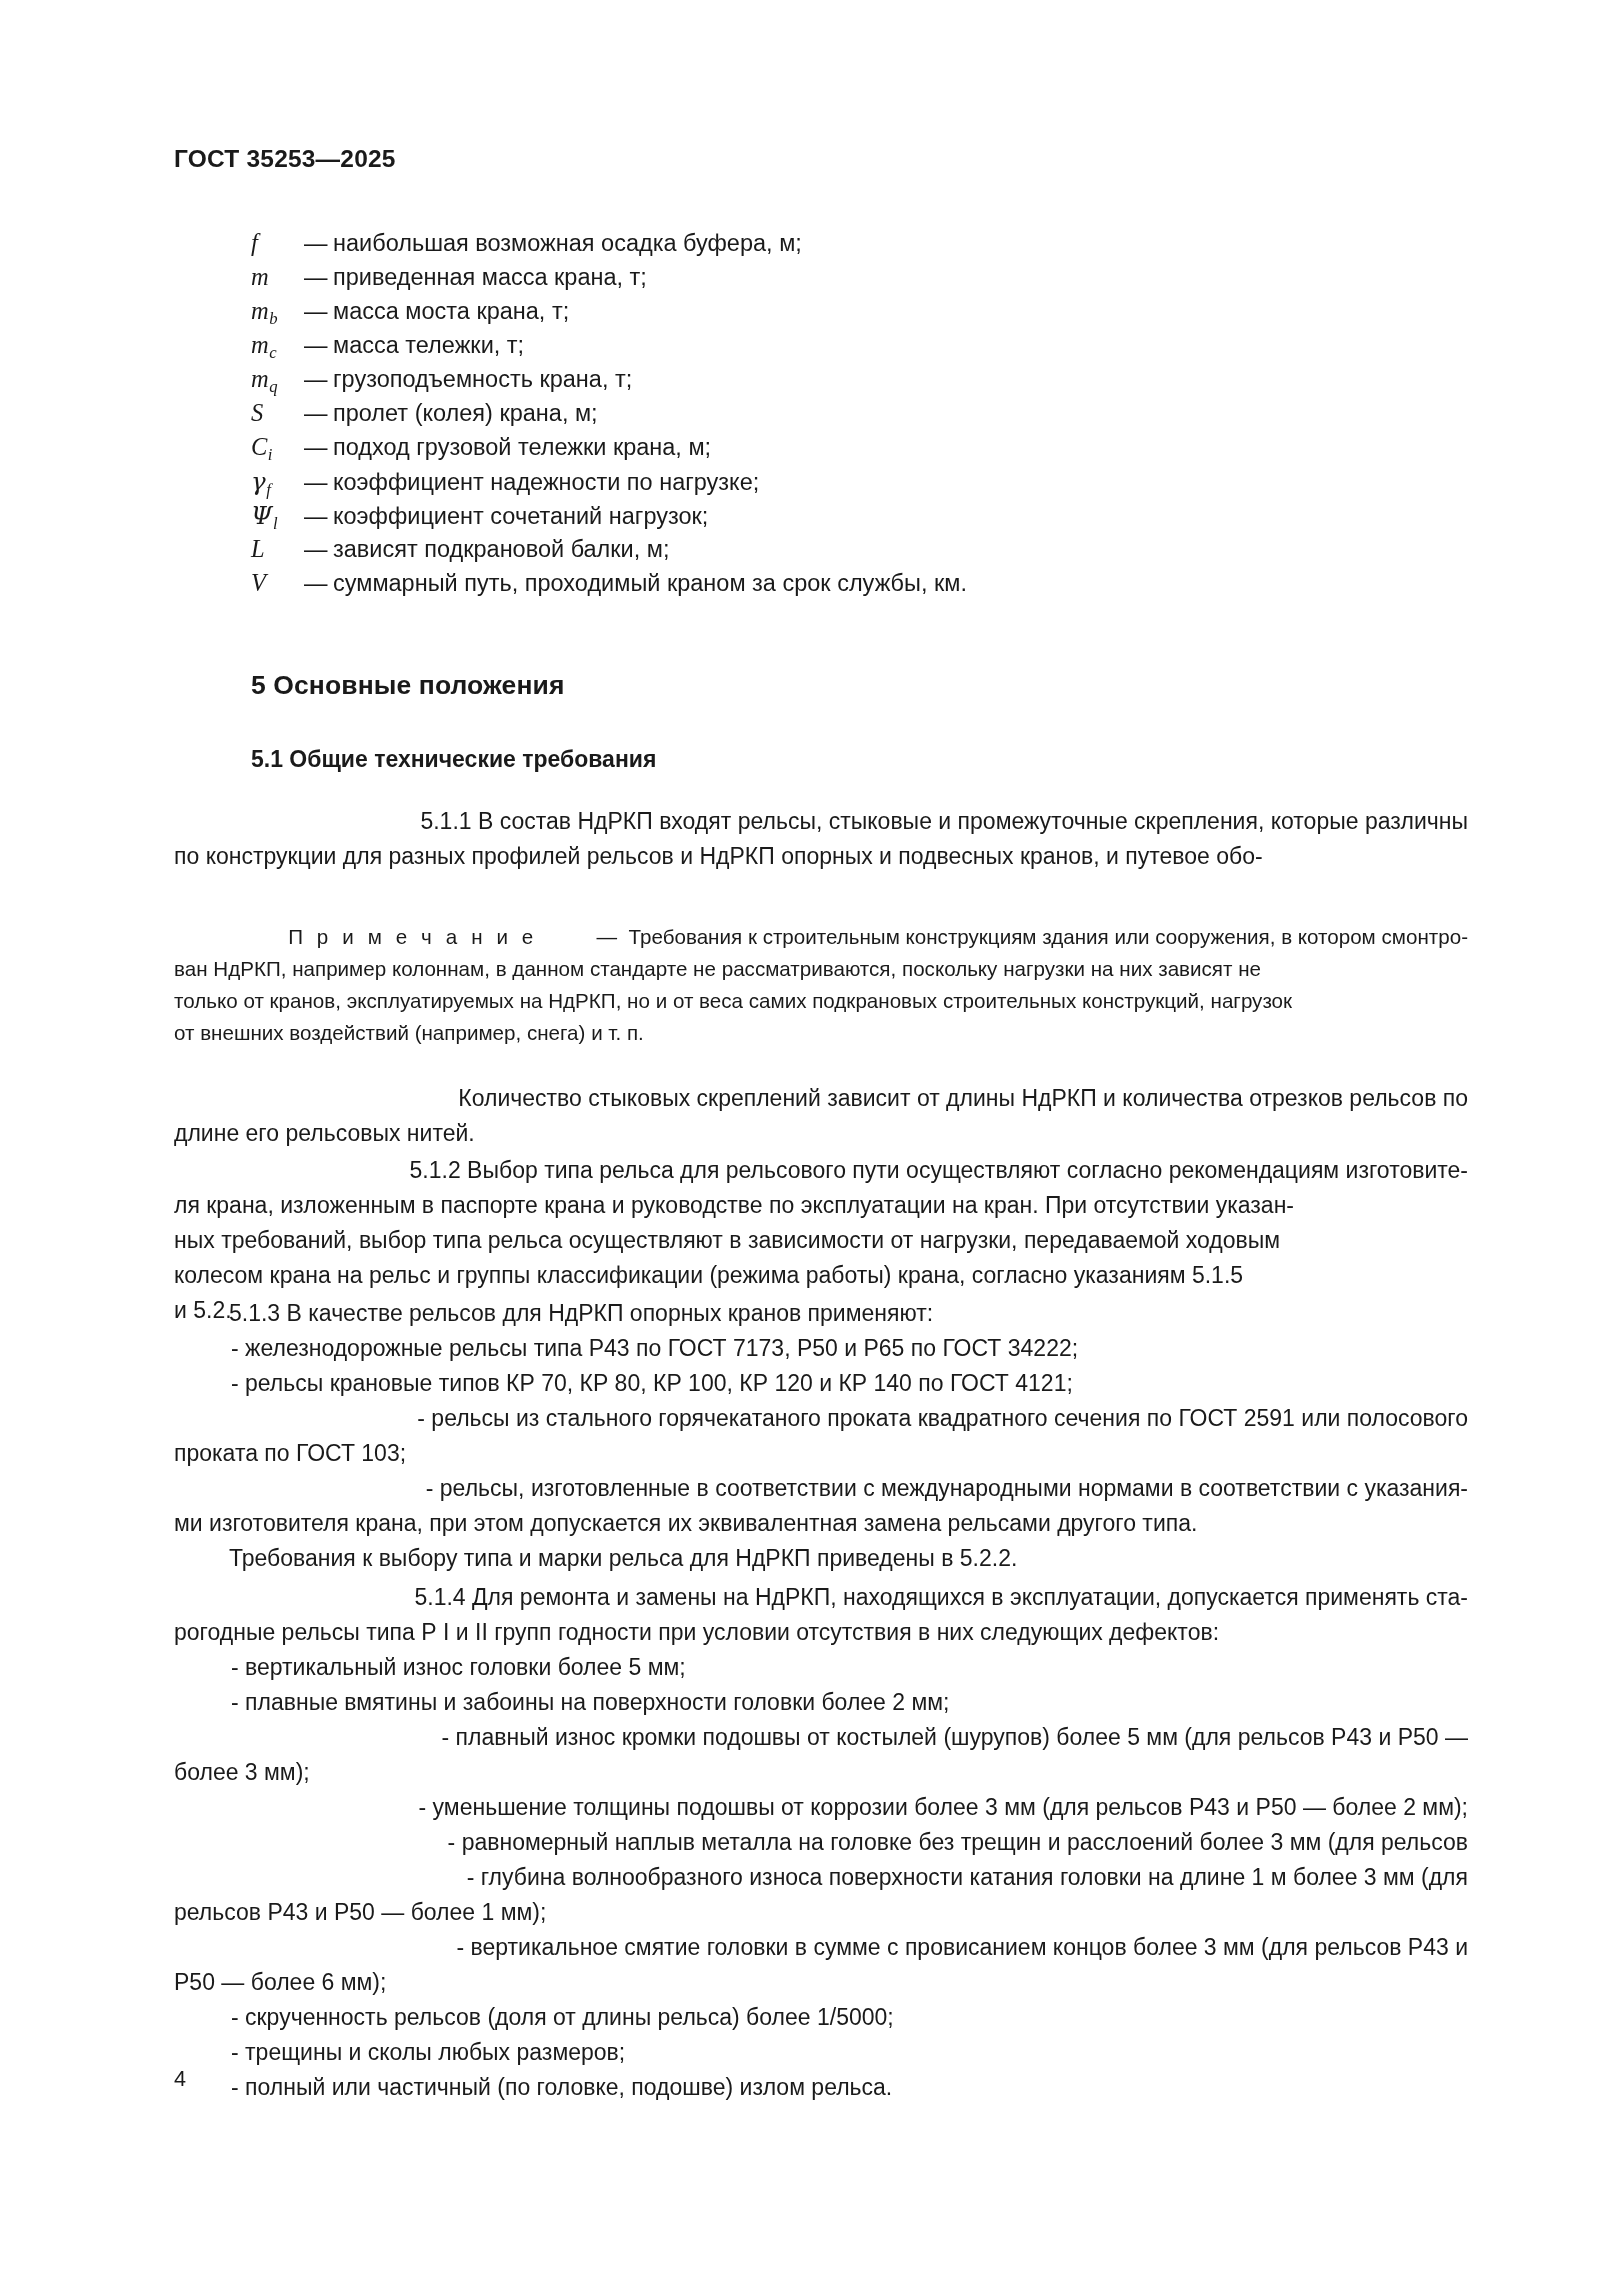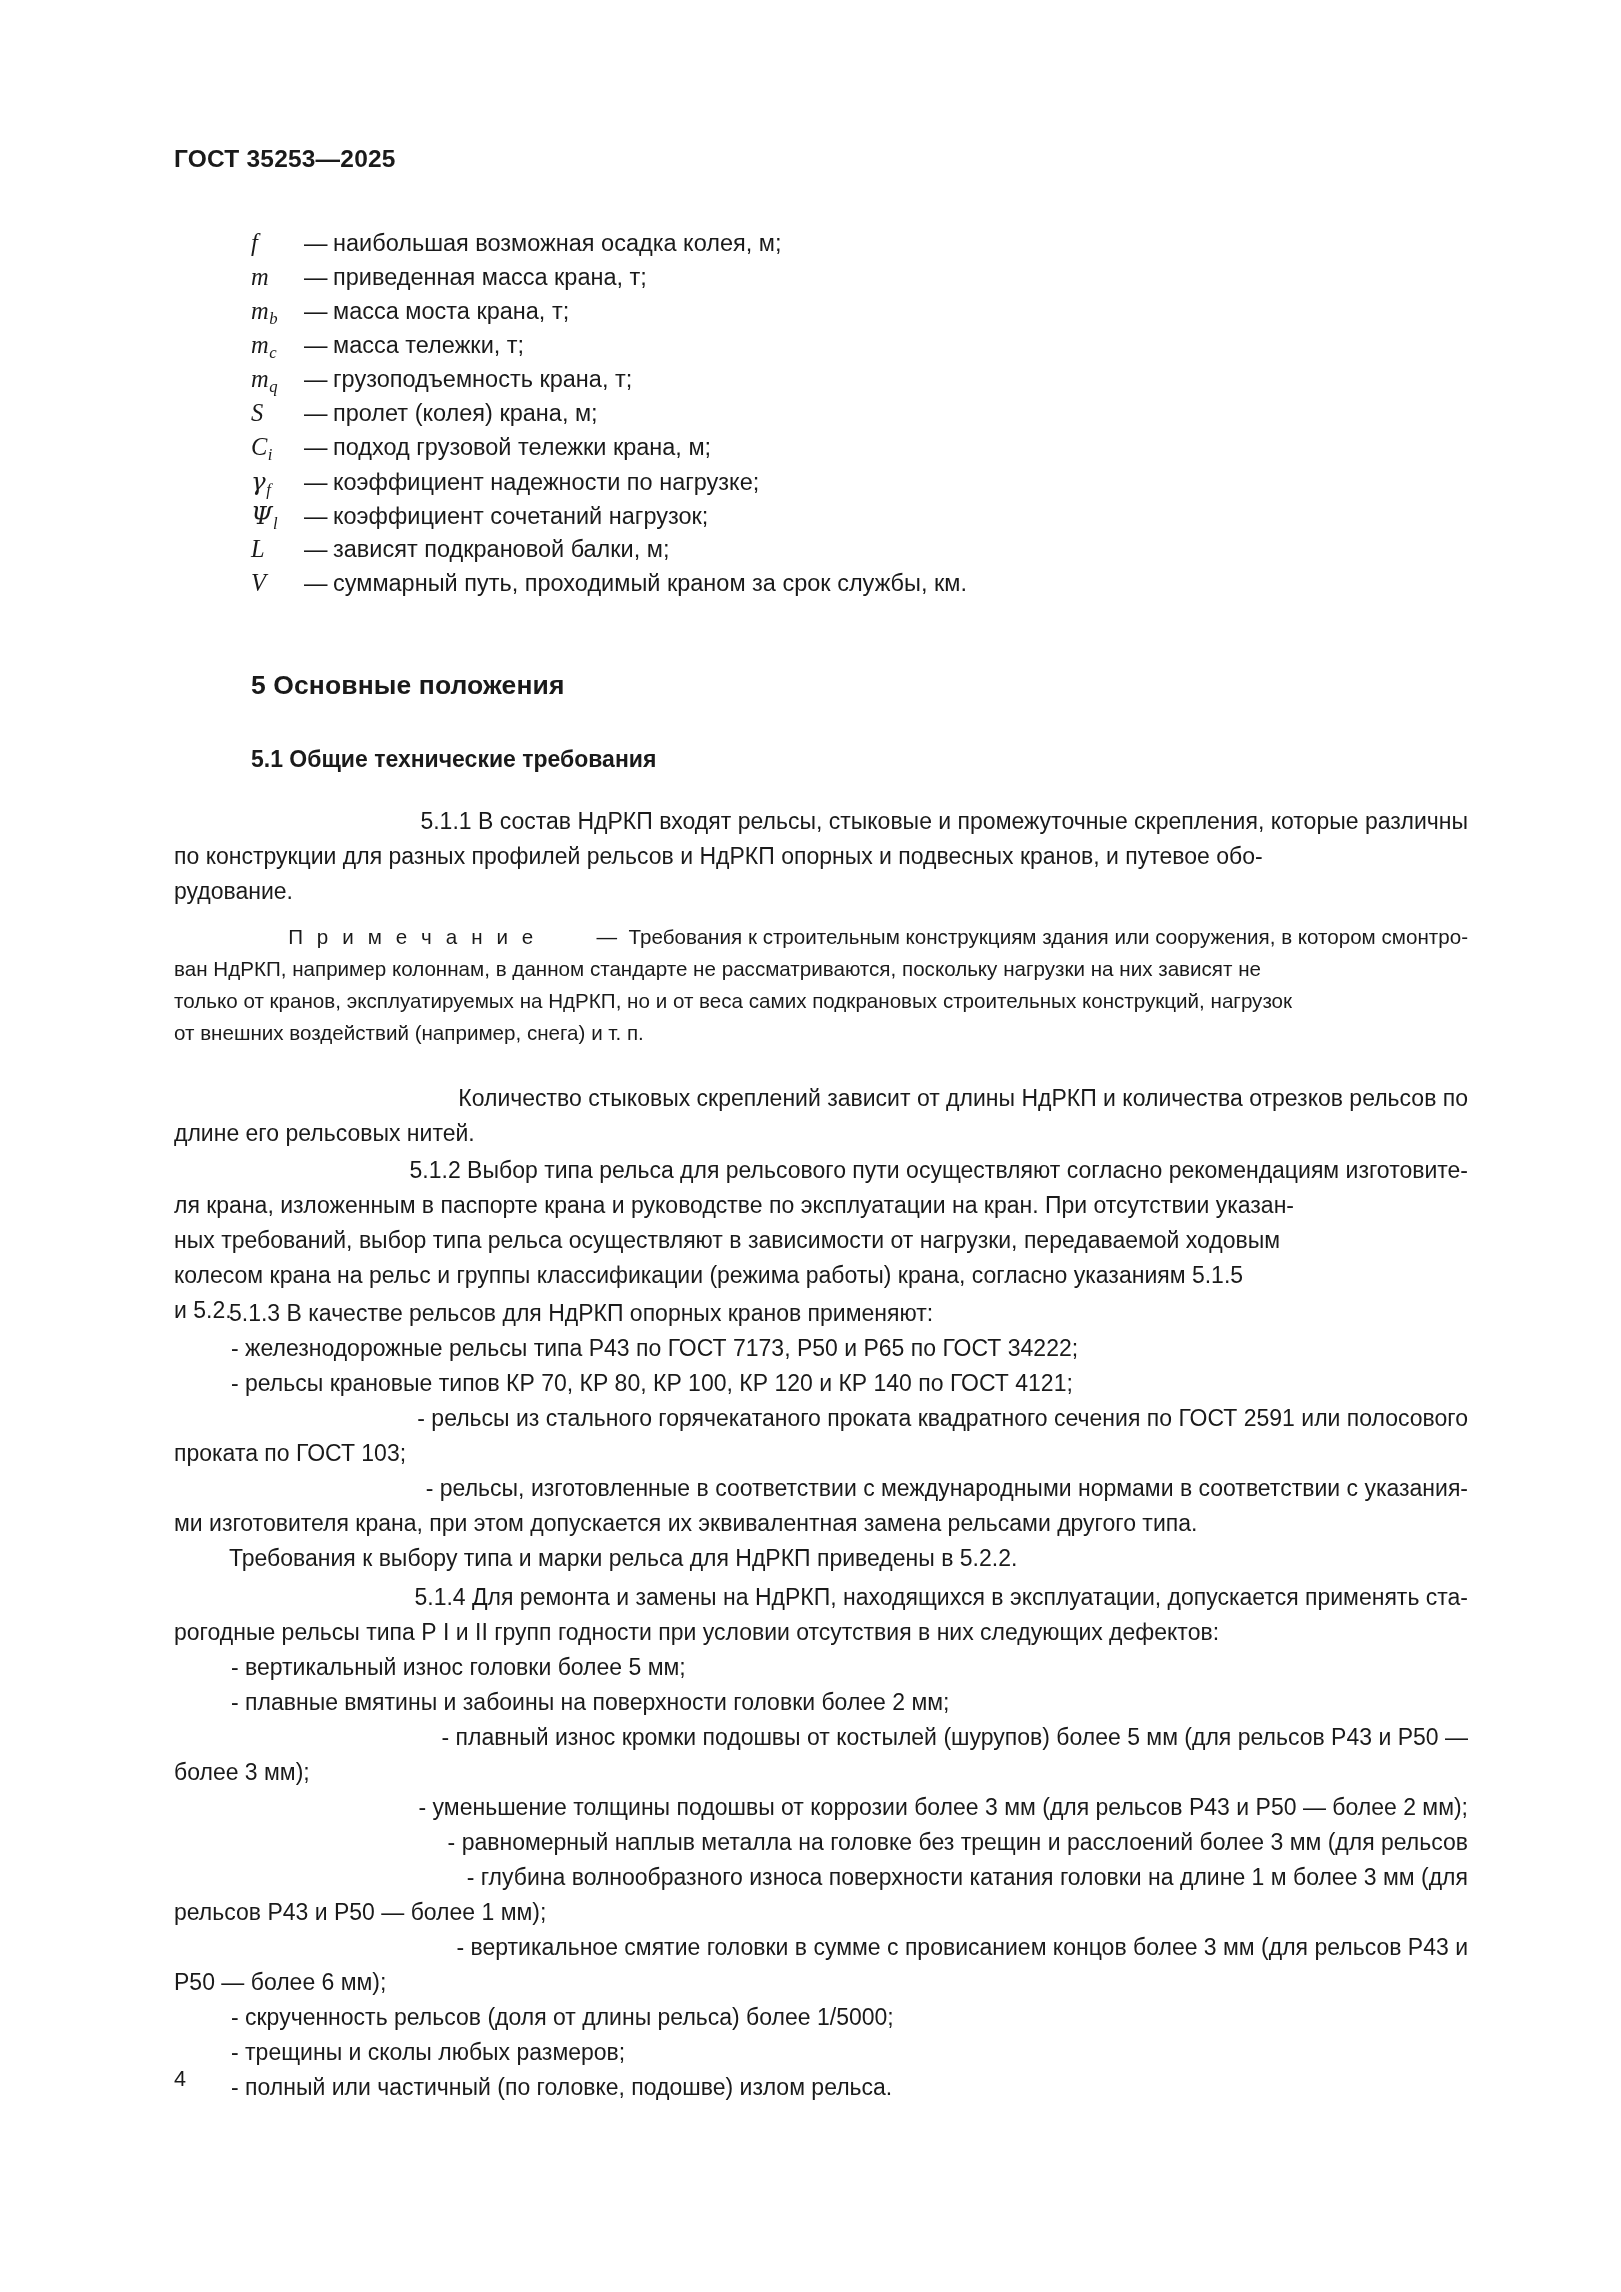--- a/index.html
+++ b/index.html
@@ -134,21 +134,21 @@
 <body>
 
 <div class="page">
 
   <div class="doc-header">ГОСТ 35253—2025</div>
 
   <div class="symbols">
     <div class="sym-row">
       <span class="sym-key"><i>f</i></span>
       <span class="sym-dash">—</span>
-      <span class="sym-text">наибольшая возможная осадка колея, м;</span>
+      <span class="sym-text">наибольшая возможная осадка буфера, м;</span>
     </div>
     <div class="sym-row">
       <span class="sym-key"><i>m</i></span>
       <span class="sym-dash">—</span>
       <span class="sym-text">приведенная масса крана, т;</span>
     </div>
     <div class="sym-row">
       <span class="sym-key"><i>m</i><sub>b</sub></span>
       <span class="sym-dash">—</span>
       <span class="sym-text">масса моста крана, т;</span>
@@ -199,21 +199,20 @@
   <h3 class="subsec">5.1 Общие технические требования</h3>
 
   <div class="body-block" style="top: 804px;">
     <span class="pline just">
         <span class="ind"></span>
         <span style="display: inline-flex;"><span style="white-space: pre;">5.1.1</span><span class="__gap" style="white-space: pre;"> </span><span style="white-space: pre;">В</span><span class="__gap" style="white-space: pre;"> </span><span style="white-space: pre;">состав</span><span class="__gap" style="white-space: pre;"> </span><span style="white-space: pre;">НдРКП</span><span class="__gap" style="white-space: pre;"> </span><span style="white-space: pre;">входят</span><span class="__gap" style="white-space: pre;"> </span><span style="white-space: pre;">рельсы,</span><span class="__gap" style="white-space: pre;"> </span><span style="white-space: pre;">стыковые</span><span class="__gap" style="white-space: pre;"> </span><span style="white-space: pre;">и</span><span class="__gap" style="white-space: pre;"> </span><span style="white-space: pre;">промежуточные</span><span class="__gap" style="white-space: pre;"> </span><span style="white-space: pre;">скрепления,</span><span class="__gap" style="white-space: pre;"> </span><span style="white-space: pre;">которые</span><span class="__gap" style="white-space: pre;"> </span><span style="white-space: pre;">различны</span></span>
       </span>
     <span class="pline just">
         <span style="display: inline-flex;"><span style="white-space: pre;">по</span><span class="__gap" style="white-space: pre;"> </span><span style="white-space: pre;">конструкции</span><span class="__gap" style="white-space: pre;"> </span><span style="white-space: pre;">для</span><span class="__gap" style="white-space: pre;"> </span><span style="white-space: pre;">разных</span><span class="__gap" style="white-space: pre;"> </span><span style="white-space: pre;">профилей</span><span class="__gap" style="white-space: pre;"> </span><span style="white-space: pre;">рельсов</span><span class="__gap" style="white-space: pre;"> </span><span style="white-space: pre;">и</span><span class="__gap" style="white-space: pre;"> </span><span style="white-space: pre;">НдРКП</span><span class="__gap" style="white-space: pre;"> </span><span style="white-space: pre;">опорных</span><span class="__gap" style="white-space: pre;"> </span><span style="white-space: pre;">и</span><span class="__gap" style="white-space: pre;"> </span><span style="white-space: pre;">подвесных</span><span class="__gap" style="white-space: pre;"> </span><span style="white-space: pre;">кранов,</span><span class="__gap" style="white-space: pre;"> </span><span style="white-space: pre;">и</span><span class="__gap" style="white-space: pre;"> </span><span style="white-space: pre;">путевое</span><span class="__gap" style="white-space: pre;"> </span><span style="white-space: pre;">обо-</span></span>
       </span>
-    <span class="pline">рудование.</span>
   </div>
 
   <div class="body-block note" style="top: 921px;">
     <span class="pline just">
         <span class="ind"></span>
         <span class="sp-note">П р и м е ч а н и е</span>
         <span style="display: inline-flex;"><span style="white-space: pre;">—</span><span class="__gap" style="white-space: pre;"> </span><span style="white-space: pre;"></span><span class="__gap" style="white-space: pre;"> </span><span style="white-space: pre;">Требования</span><span class="__gap" style="white-space: pre;"> </span><span style="white-space: pre;">к</span><span class="__gap" style="white-space: pre;"> </span><span style="white-space: pre;">строительным</span><span class="__gap" style="white-space: pre;"> </span><span style="white-space: pre;">конструкциям</span><span class="__gap" style="white-space: pre;"> </span><span style="white-space: pre;">здания</span><span class="__gap" style="white-space: pre;"> </span><span style="white-space: pre;">или</span><span class="__gap" style="white-space: pre;"> </span><span style="white-space: pre;">сооружения,</span><span class="__gap" style="white-space: pre;"> </span><span style="white-space: pre;">в</span><span class="__gap" style="white-space: pre;"> </span><span style="white-space: pre;">котором</span><span class="__gap" style="white-space: pre;"> </span><span style="white-space: pre;">смонтро-</span></span>
       </span>
     <span class="pline just">
         <span style="display: inline-flex;"><span style="white-space: pre;">ван</span><span class="__gap" style="white-space: pre;"> </span><span style="white-space: pre;">НдРКП,</span><span class="__gap" style="white-space: pre;"> </span><span style="white-space: pre;">например</span><span class="__gap" style="white-space: pre;"> </span><span style="white-space: pre;">колоннам,</span><span class="__gap" style="white-space: pre;"> </span><span style="white-space: pre;">в</span><span class="__gap" style="white-space: pre;"> </span><span style="white-space: pre;">данном</span><span class="__gap" style="white-space: pre;"> </span><span style="white-space: pre;">стандарте</span><span class="__gap" style="white-space: pre;"> </span><span style="white-space: pre;">не</span><span class="__gap" style="white-space: pre;"> </span><span style="white-space: pre;">рассматриваются,</span><span class="__gap" style="white-space: pre;"> </span><span style="white-space: pre;">поскольку</span><span class="__gap" style="white-space: pre;"> </span><span style="white-space: pre;">нагрузки</span><span class="__gap" style="white-space: pre;"> </span><span style="white-space: pre;">на</span><span class="__gap" style="white-space: pre;"> </span><span style="white-space: pre;">них</span><span class="__gap" style="white-space: pre;"> </span><span style="white-space: pre;">зависят</span><span class="__gap" style="white-space: pre;"> </span><span style="white-space: pre;">не</span></span>

